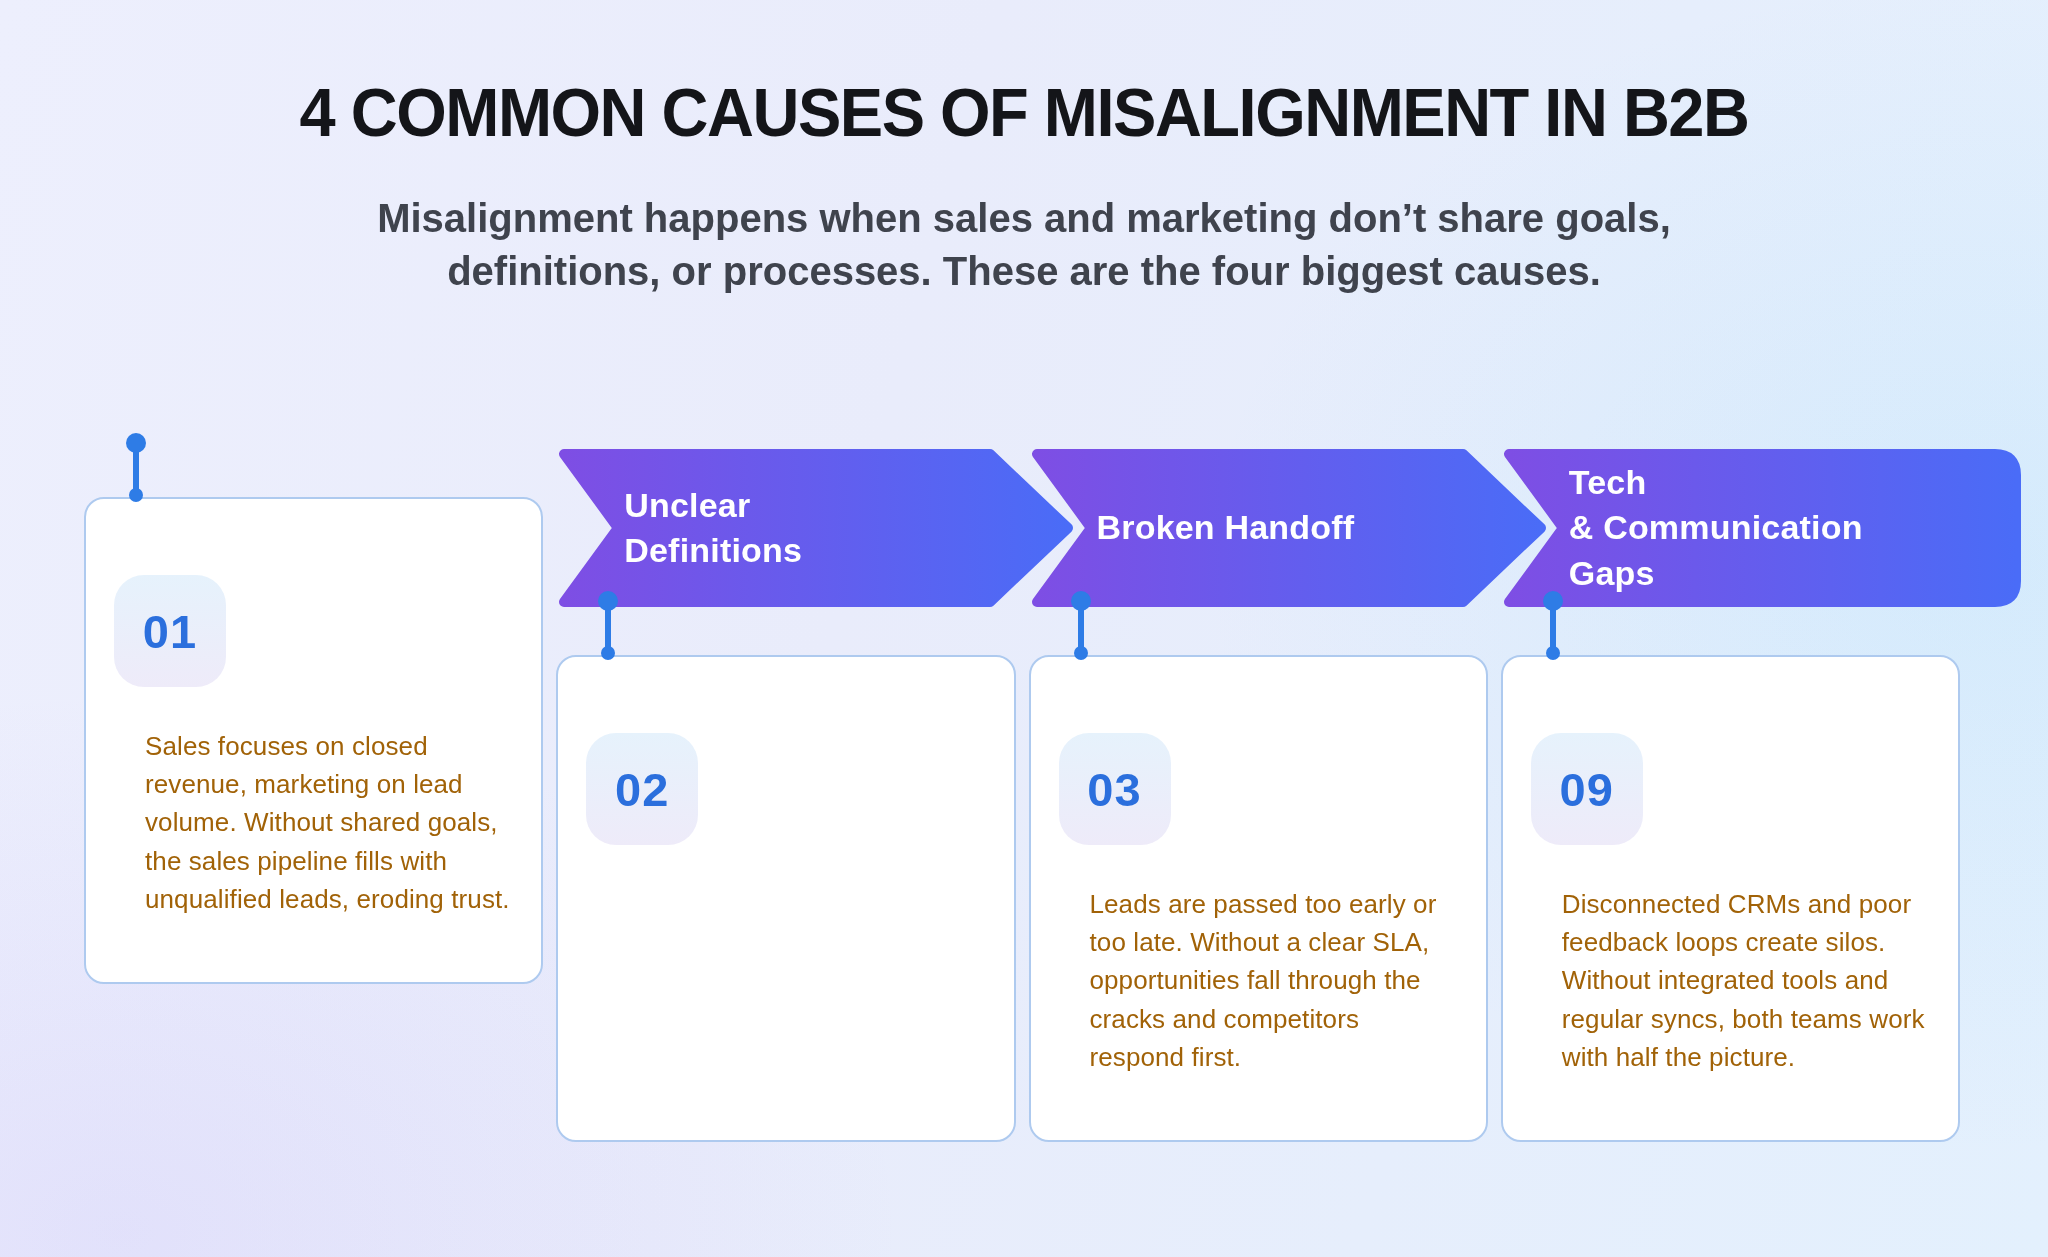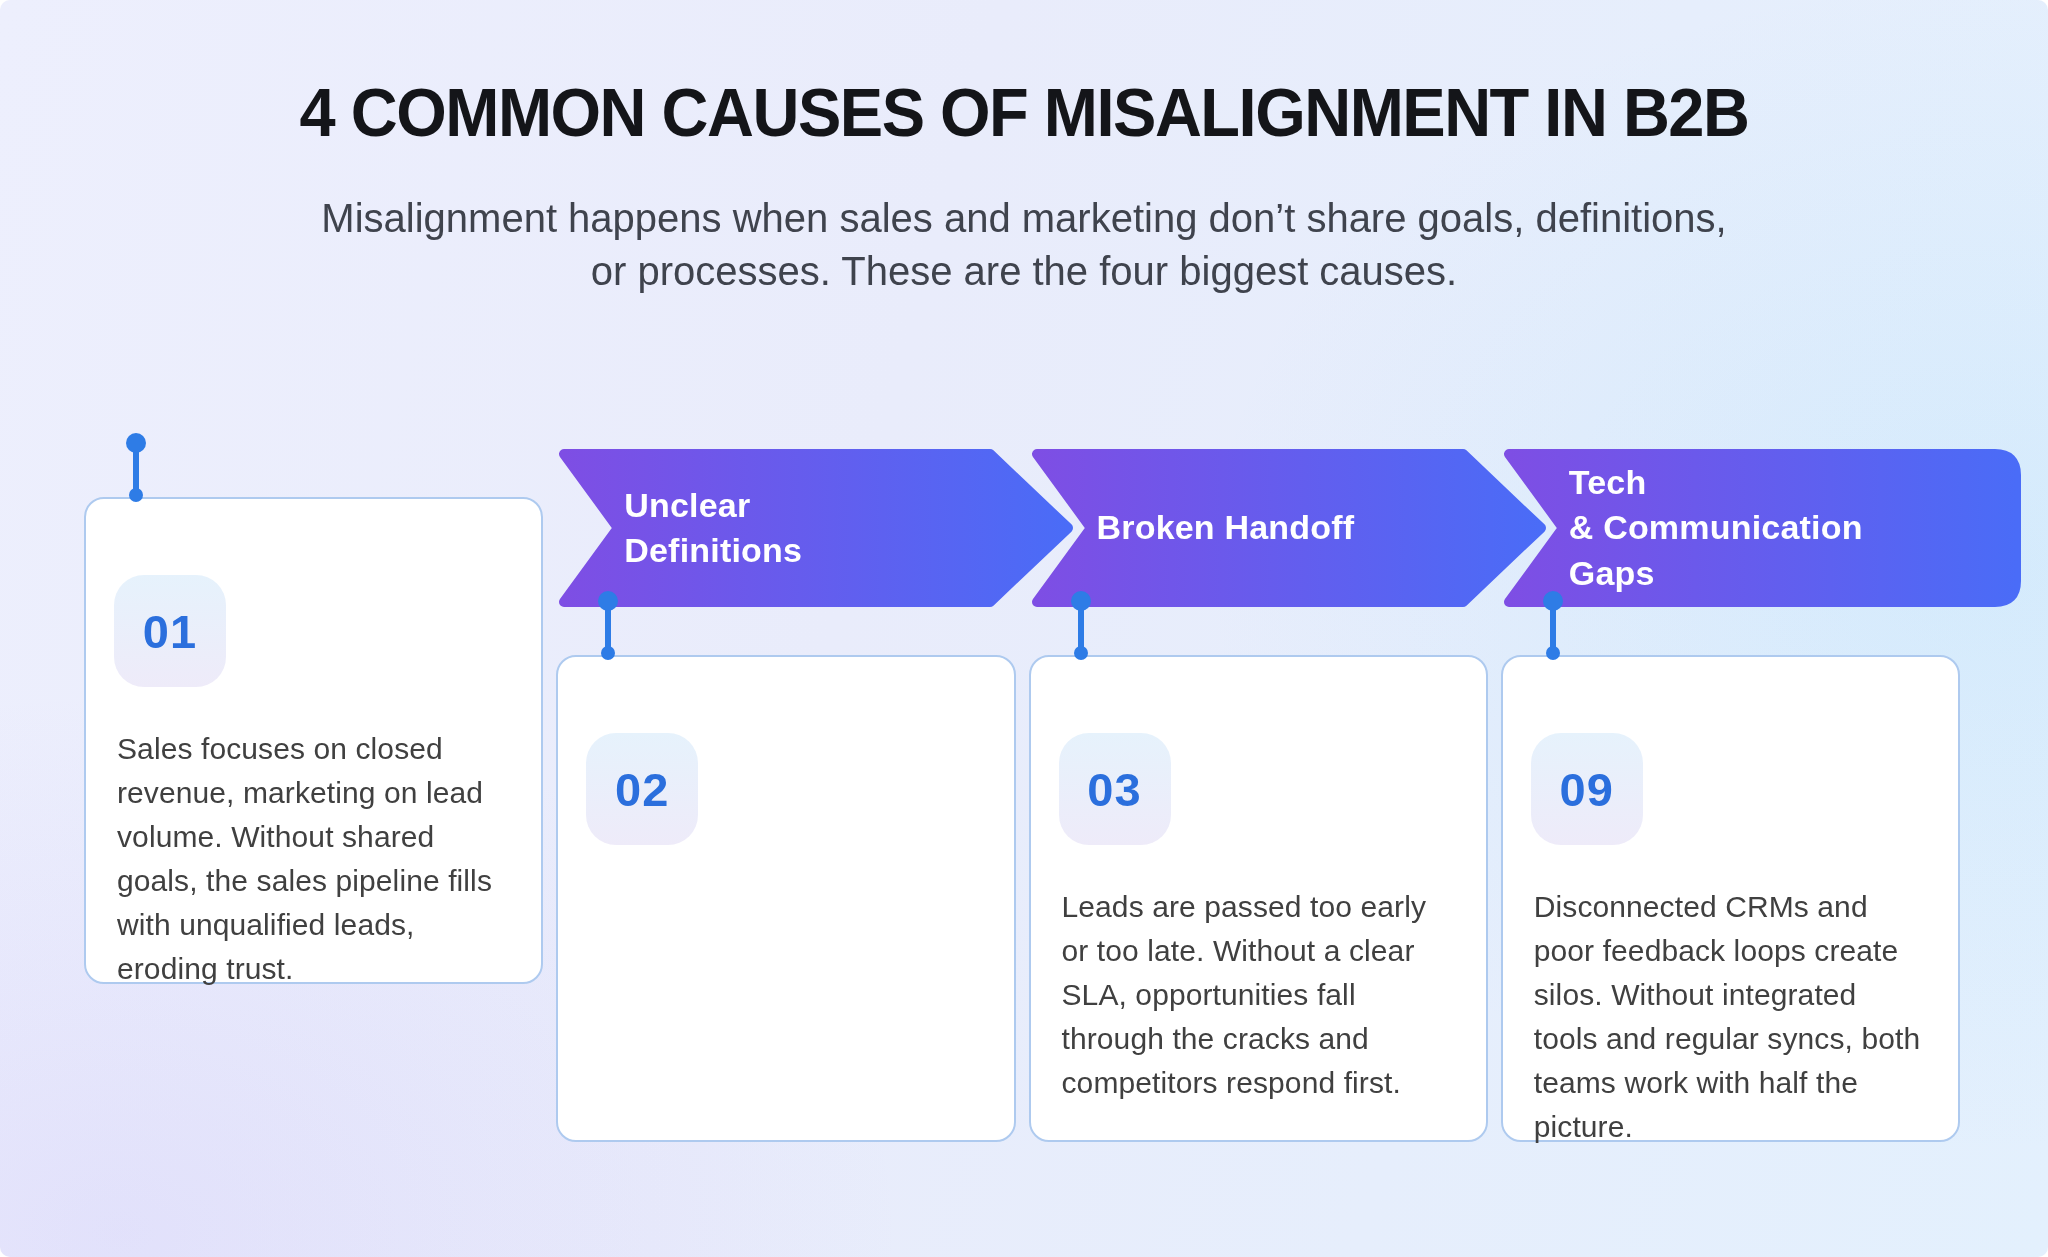--- a/index.html
+++ b/index.html
@@ -7,33 +7,32 @@
   body {
     font-family:"Liberation Sans","DejaVu Sans",sans-serif;
     overflow:hidden;
   }
   .canvas {
     position:relative; width:2048px; height:1257px;
     background-image:
       radial-gradient(1300px 900px at 6% 98%, rgba(168,148,244,0.14), rgba(168,148,244,0) 60%),
       radial-gradient(1200px 900px at 97% 45%, rgba(150,215,250,0.20), rgba(150,215,250,0) 65%),
       linear-gradient(105deg,#edeffd 0%, #e9ecfb 42%, #e3f0fd 100%);
-    border-radius: 10px;
   }
 
   
   .header { padding-top:76px; text-align:center; }
   .title {
     font-size:65px; font-weight:800; letter-spacing:-1.5px;
     color:#141519; line-height:1.08;
     transform:scaleY(1.06); transform-origin:top center;
   }
   .subtitle {
     margin:46px auto 0; width:1420px;
-    font-size:40px; font-weight:400; color:#3f434d; line-height:1.33;
+    font-size:40px; font-weight:700; color:#3f434d; line-height:1.33;
   }
 
   
   .board {
     position:absolute; left:84px; right:88px; top:449px;
     display:grid; grid-template-columns:repeat(4,1fr); column-gap:13px;
   }
   .col { position:relative; }
 
   
@@ -71,22 +70,23 @@
   }
   .badge {
     width:112px; height:112px; border-radius:30px;
     background:linear-gradient(180deg,#e6f2fc 0%, #eeebf9 100%);
     display:flex; align-items:center; justify-content:center;
     font-size:47px; font-weight:800; color:#2b6fdd; letter-spacing:1px;
     margin-bottom:40px;
     margin-top:33px;
   }
   .card-text {
-    font-size:30px; line-height:1.47; color:#404040; letter-spacing:0.1px;
+    font-size:26px; line-height:1.47; color:#a16207; letter-spacing:0.1px;
     padding-left:3px;
+    margin-left:28px;
   }
 </style>
 </head>
 <body>
 
 <div class="canvas">
 
   <div class="header">
     <div class="title">4 COMMON CAUSES OF MISALIGNMENT IN B2B</div>
     <div class="subtitle">Misalignment happens when sales and marketing don’t share goals, definitions, or processes. These are the four biggest causes.</div>

